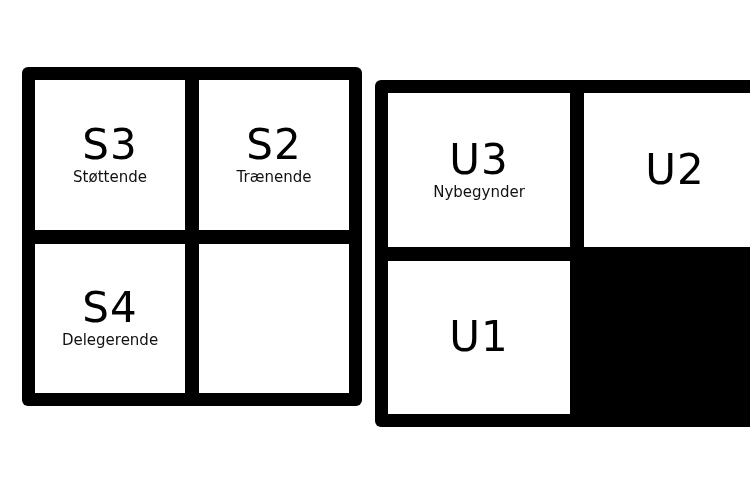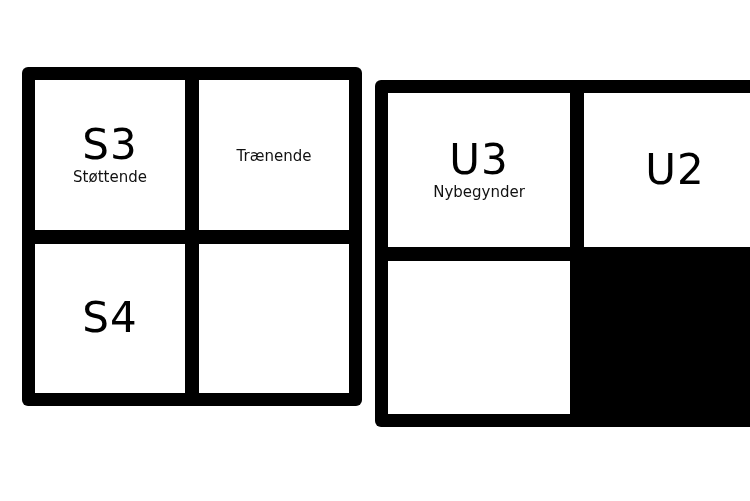--- a/index.html
+++ b/index.html
@@ -30,32 +30,35 @@
 </style>
 </head>
 <body>
 
 <div id="grid-left" class="grid">
   <div class="cell">
     <div class="code">S3</div>
     <div class="label">Støttende</div>
   </div>
   <div class="cell">
+    <div class="code">S2</div>
     <div class="label">Trænende</div>
   </div>
   <div class="cell">
     <div class="code">S4</div>
+    <div class="label">Delegerende</div>
   </div>
   <div class="cell">
   </div>
 </div>
 
 <div id="grid-right" class="grid">
   <div class="cell">
     <div class="code">U3</div>
     <div class="label">Nybegynder</div>
   </div>
   <div class="cell">
     <div class="code">U2</div>
   </div>
   <div class="cell">
+    <div class="code">U1</div>
   </div>
 </div>
 
 </body></html>

